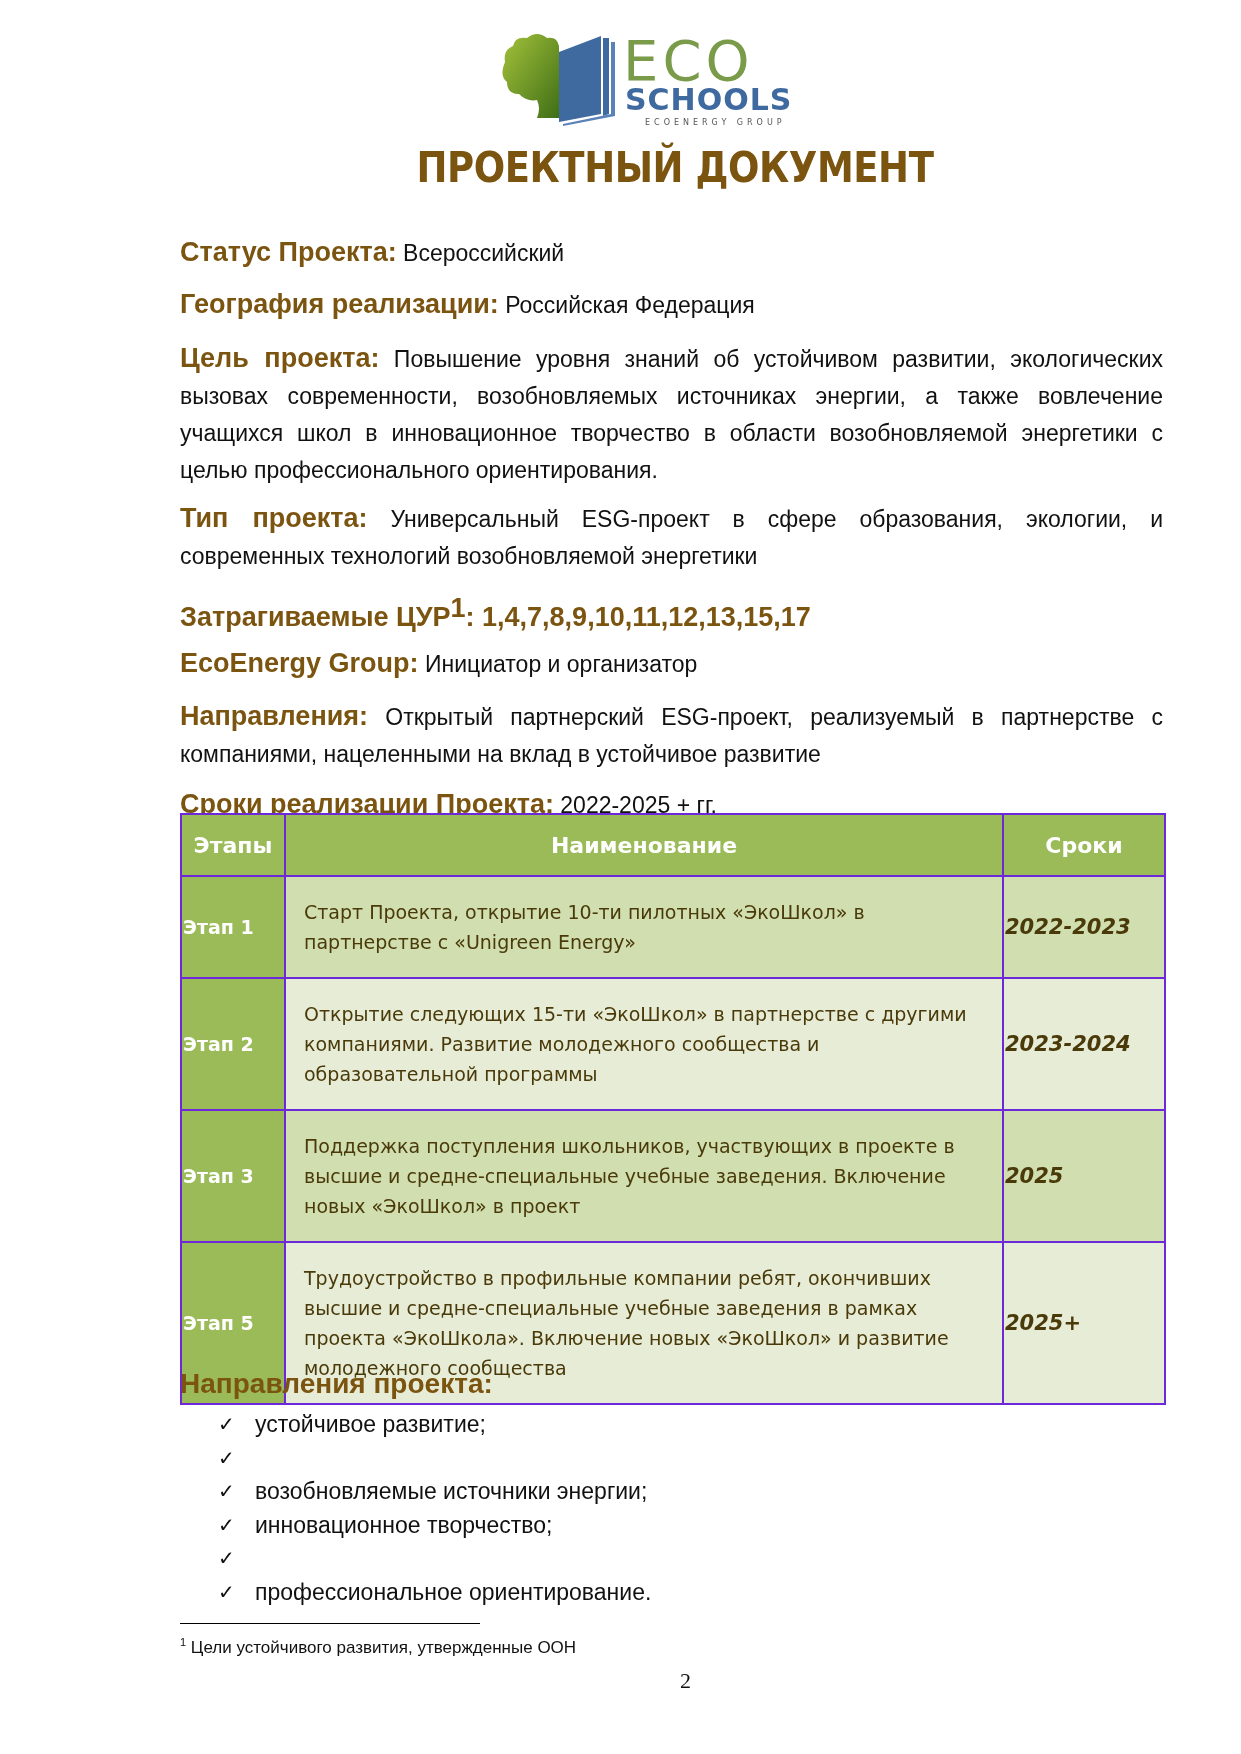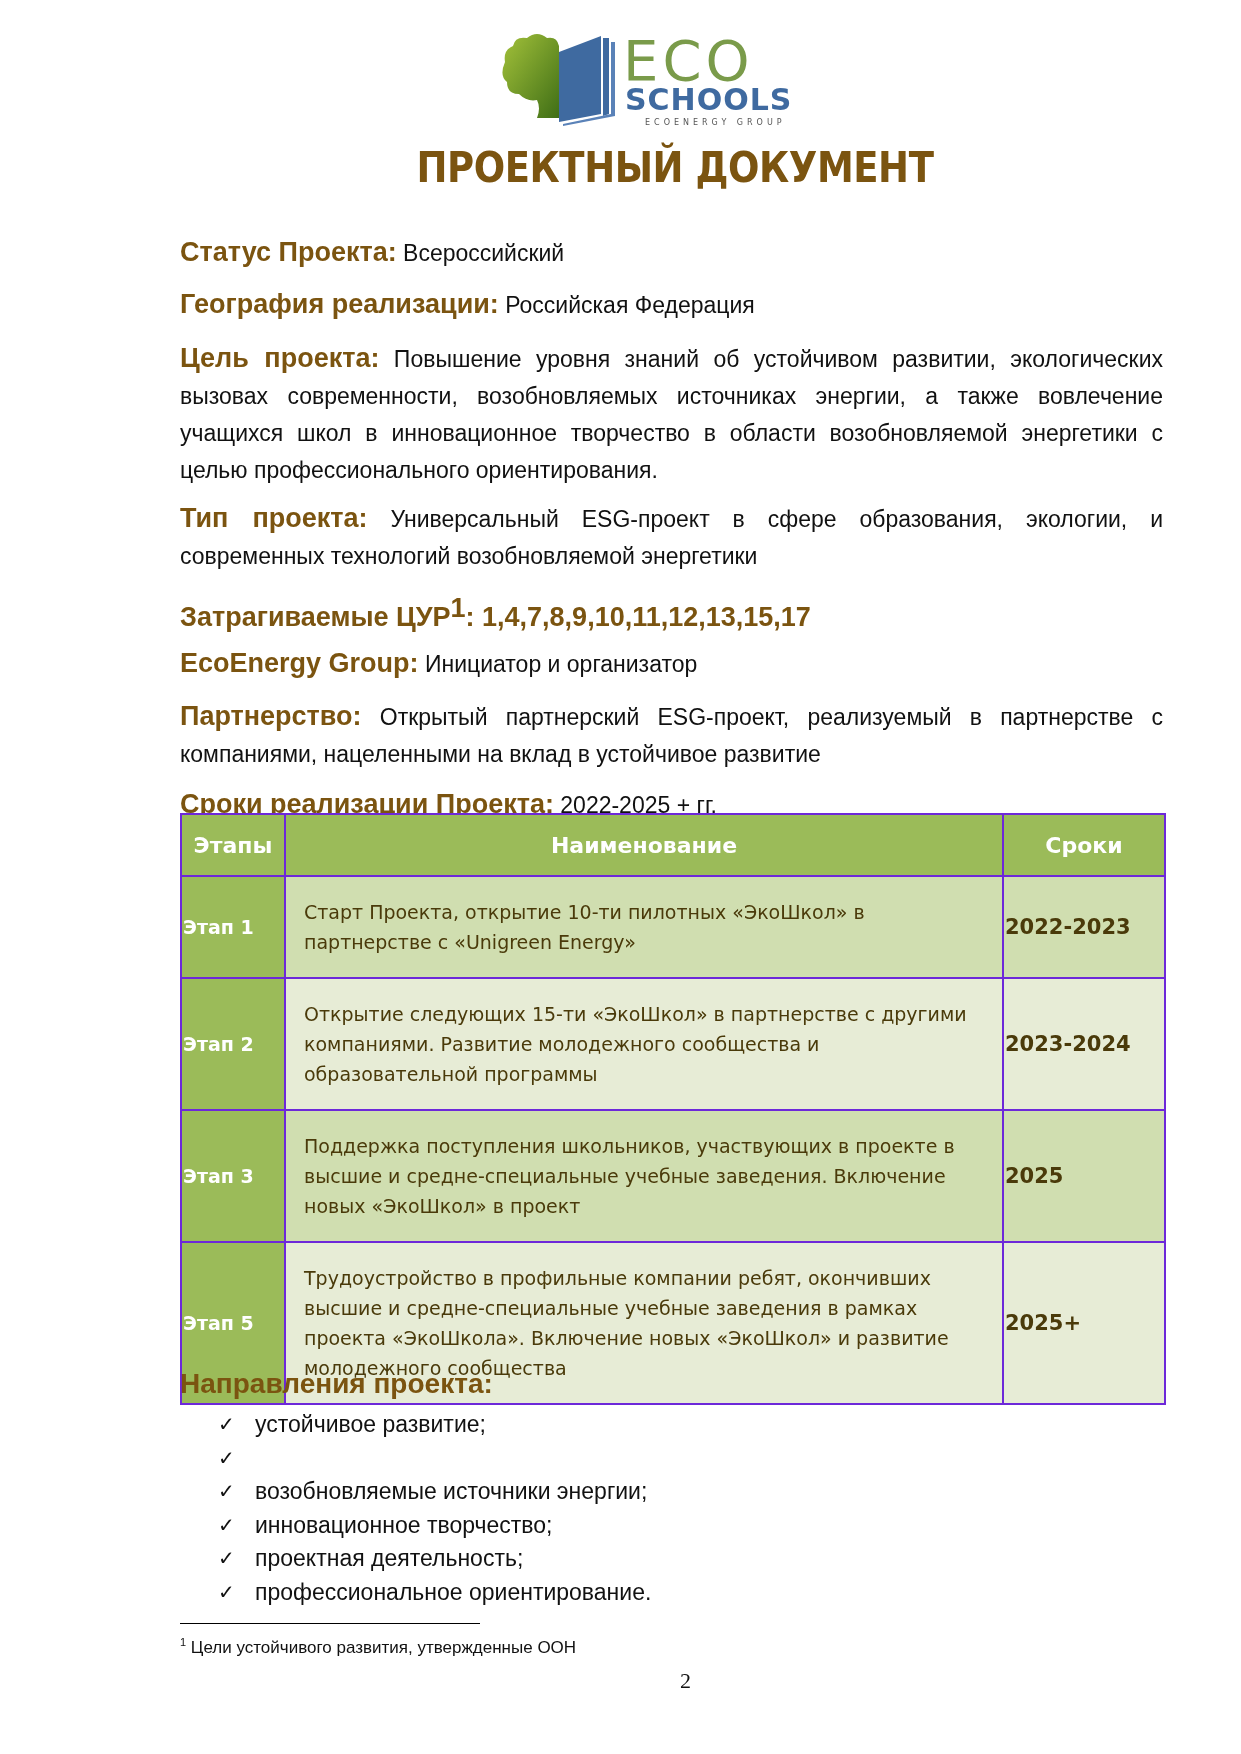--- a/index.html
+++ b/index.html
@@ -13,21 +13,21 @@
   .lbl { color:#7b5410; font-weight:bold; font-size:27px; }
   .val { color:#111; }
   .sdg { color:#7b5410; font-weight:bold; font-size:27px; }
   sup { font-size:15px; }
   table.stages { position:absolute; left:180px; top:813px; width:986px; border-collapse:collapse;
                  font-family:"DejaVu Sans", sans-serif; }
   table.stages td, table.stages th { border:2px solid #6d28d9; vertical-align:middle; }
   table.stages th { background:#9bbb59; color:#fff; font-size:22px; font-weight:bold; height:58px; }
   td.stage { background:#9bbb59; color:#fff; font-size:19px; font-weight:bold; width:100px; }
   td.desc { color:#4a3a0a; font-size:19px; line-height:30px; padding:20px 18px; }
-  td.term { color:#4a3a0a; font-size:21px; font-weight:bold; width:158px; }
+  td.term { color:#4a3a0a; font-size:21px; font-weight:bold; width:158px;font-style:italic; }
   tr.odd td.desc, tr.odd td.term { background:#d0deb0; }
   tr.even td.desc, tr.even td.term { background:#e7ecd6; }
   .dir-head { left:180px; top:1368px; font-size:28px; font-weight:bold; color:#7b5410; }
   .dir-list { left:218px; top:1408px; list-style:none; margin:0; padding:0; font-size:23px; }
   .dir-list li { height:33.5px; line-height:33.5px; display:flex; }
   .check { width:37px; font-size:20px; color:#111; }
   .fn-rule { left:180px; top:1623px; width:300px; height:1px; background:#000; }
   .footnote { left:180px; top:1636px; font-size:17px; }
   .footnote sup { font-size:11px; }
   .pagenum { left:0; width:1241px; top:1668px; text-align:center; font-family:"Liberation Serif", serif; font-size:22px; padding-left:130px; box-sizing:border-box; }
@@ -81,21 +81,21 @@
 <div class="abs row" style="top:570px;">
   <span class="sdg">Затрагиваемые ЦУР</span><sup class="sdg">1</sup><span class="sdg">: 1,4,7,8,9,10,11,12,13,15,17</span>
 </div>
 
 <div class="abs row" style="top:625px;">
   <span class="lbl">EcoEnergy Group:</span>
   <span class="val">Инициатор и организатор</span>
 </div>
 
 <div class="abs row" style="top:678px;">
-  <span class="lbl">Партнерство:</span>
+  <span class="lbl">Направления:</span>
   <span class="val">Открытый партнерский ESG-проект, реализуемый в партнерстве с компаниями, нацеленными на вклад в устойчивое развитие</span>
 </div>
 
 <div class="abs row" style="top:766px;">
   <span class="lbl">Сроки реализации Проекта:</span>
   <span class="val">2022-2025 + гг.</span>
 </div>
 
 <table class="stages">
   <thead>
@@ -141,21 +141,20 @@
   <li>
       <span class="check">✓</span>
       <span>возобновляемые источники энергии;</span>
     </li>
   <li>
       <span class="check">✓</span>
       <span>инновационное творчество;</span>
     </li>
   <li>
       <span class="check">✓</span>
-      <span>проектная деятельность;</span>
     </li>
   <li>
       <span class="check">✓</span>
       <span>профессиональное ориентирование.</span>
     </li>
 </ul>
 
 <div class="abs fn-rule"></div>
 <div class="abs footnote">
   <sup>1</sup><span> Цели устойчивого развития, утвержденные ООН</span>

